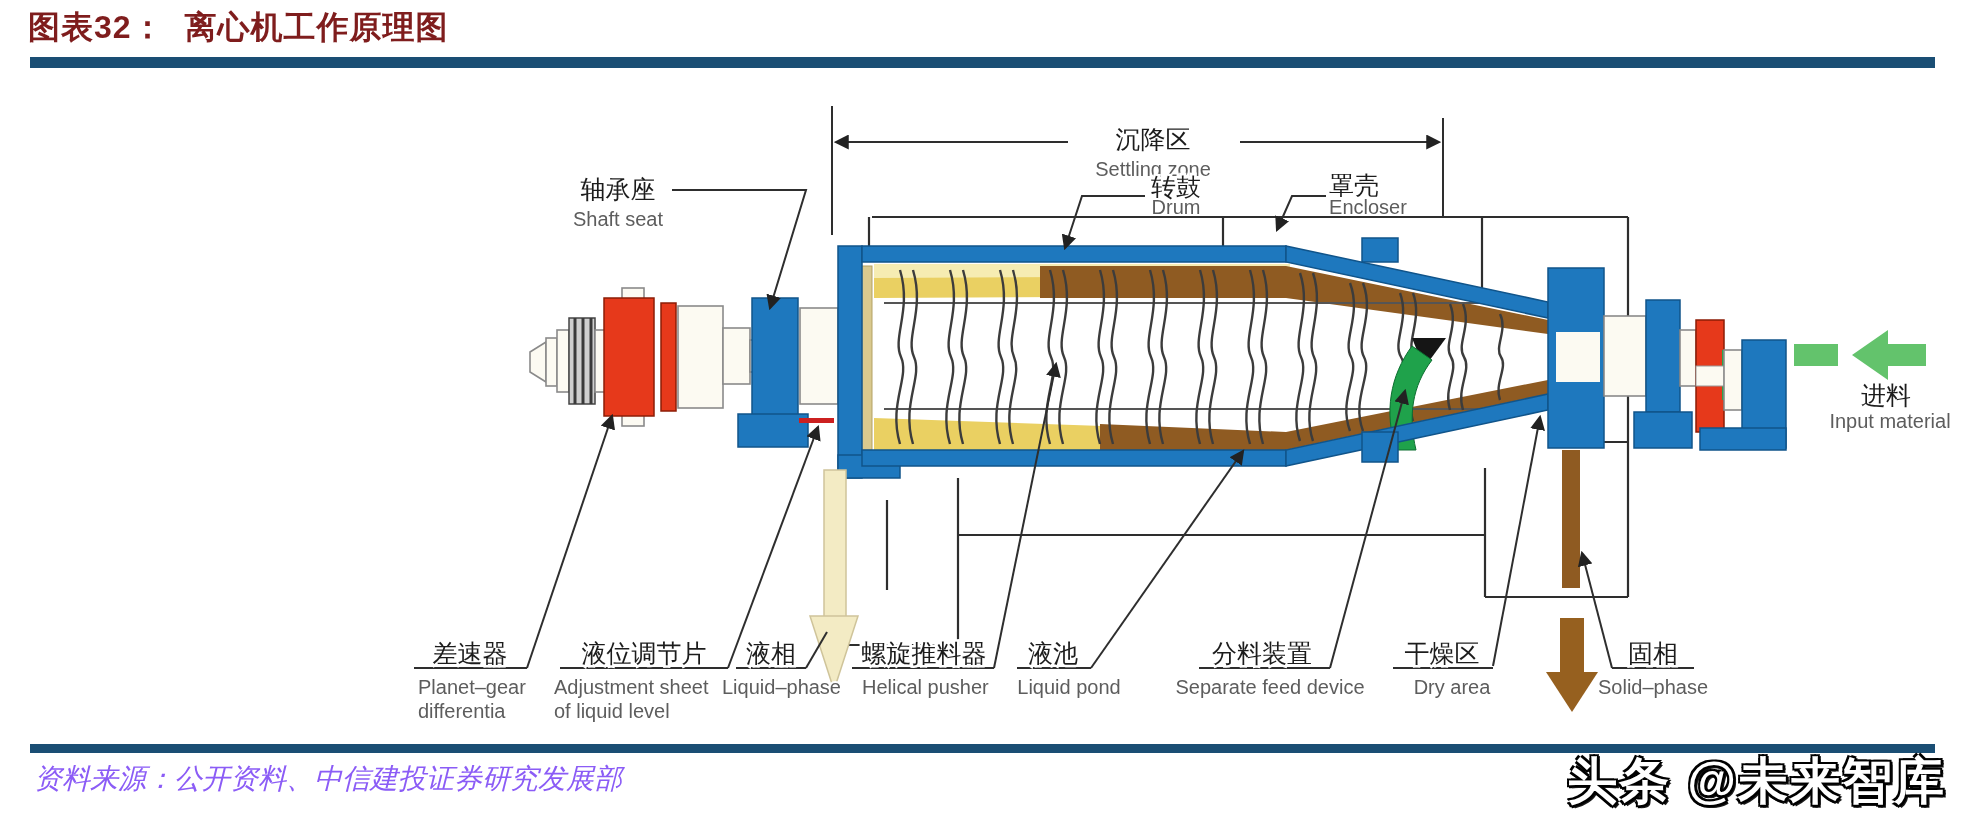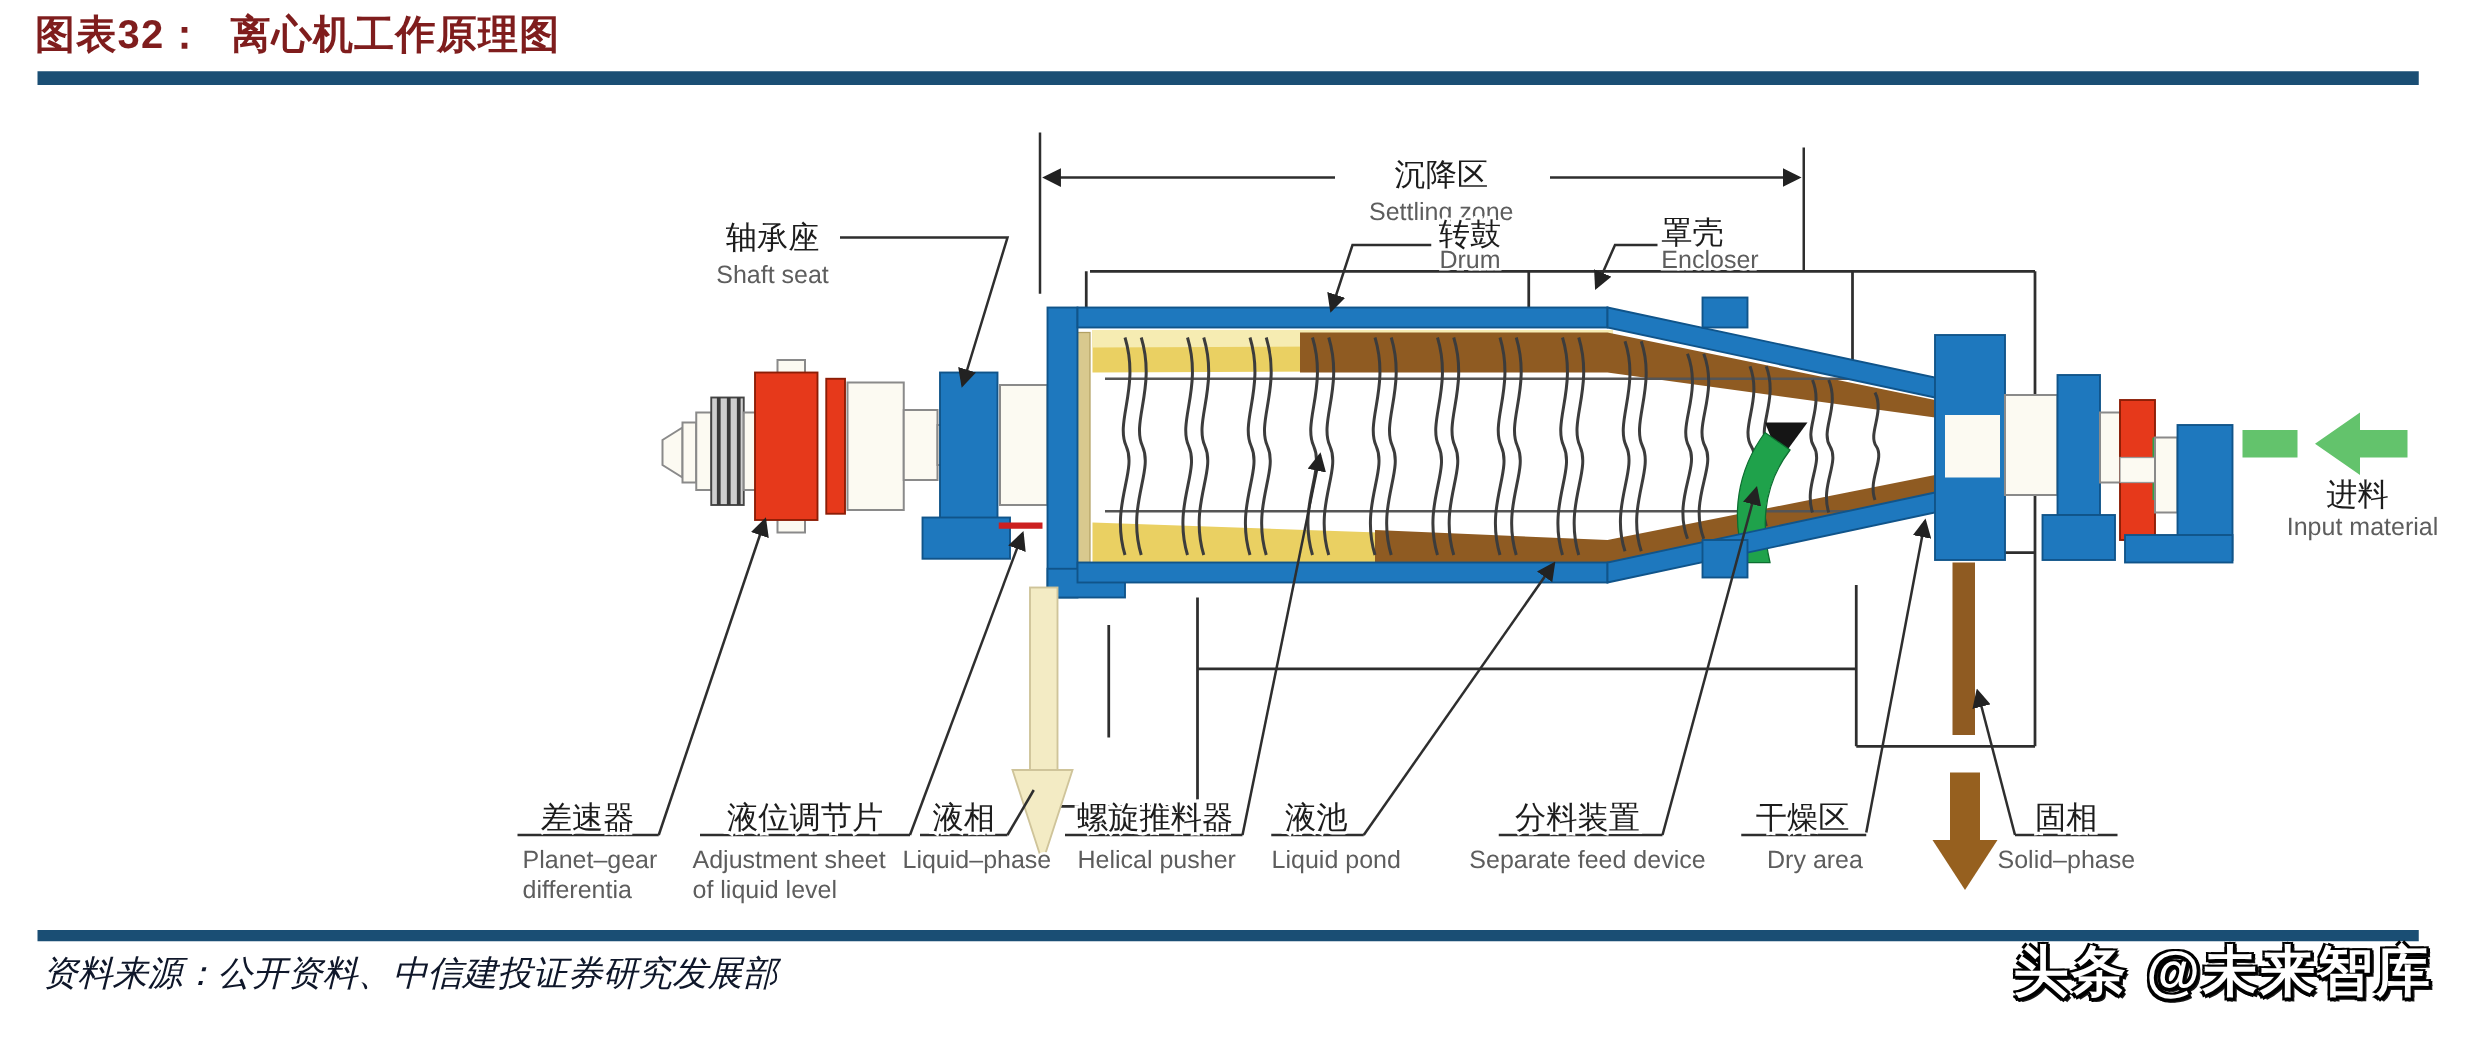--- a/index.html
+++ b/index.html
@@ -4,22 +4,22 @@
 <style>
   html,body{margin:0;padding:0;background:#ffffff;}
   body{width:1972px;height:832px;position:relative;overflow:hidden;
        font-family:"Liberation Sans","DejaVu Sans",sans-serif;}
   .page-title{position:absolute;left:28px;top:6px;font-size:32px;font-weight:900;
               color:#7f1d1d;letter-spacing:1px;white-space:pre;}
   .rule{position:absolute;left:30px;width:1905px;background:#1a4e74;}
   .rule-top{top:57px;height:11px;}
   .rule-bottom{top:744px;height:9px;}
   .source-line{position:absolute;left:34px;top:760px;font-size:28px;font-style:italic;
-               font-family:"Liberation Serif","DejaVu Serif",serif;color:#0f172a;}
-  .watermark{position:absolute;right:26px;top:748px;font-size:44px;font-weight:900;
+               font-family:"Liberation Serif","DejaVu Serif",serif;color:#8b5cf6;}
+  .watermark{position:absolute;right:26px;top:748px;font-size:50px;font-weight:900;
              color:#ffffff;letter-spacing:2px;
              text-shadow:-2px -2px 0 #000,2px -2px 0 #000,-2px 2px 0 #000,2px 2px 0 #000,
                          3px 3px 0 #1a1a1a,0 3px 0 #000,3px 0 0 #000;}
   svg text{font-family:"Liberation Sans","DejaVu Sans",sans-serif;}
   .zh{font-size:25px;fill:#1c1c1c;paint-order:stroke;stroke:#fff;stroke-width:5px;}
   .en{font-size:20px;fill:#5d5d5d;paint-order:stroke;stroke:#fff;stroke-width:4px;}
   .ldr{stroke:#2e2e2e;stroke-width:2;fill:none;}
   .frame{stroke:#2e2e2e;stroke-width:2.2;fill:none;}
   .blade{stroke:#3c3c3c;stroke-width:2.4;fill:none;}
   .mpart{stroke:#8a8a8a;stroke-width:1.6;fill:#fcfaf2;} 

